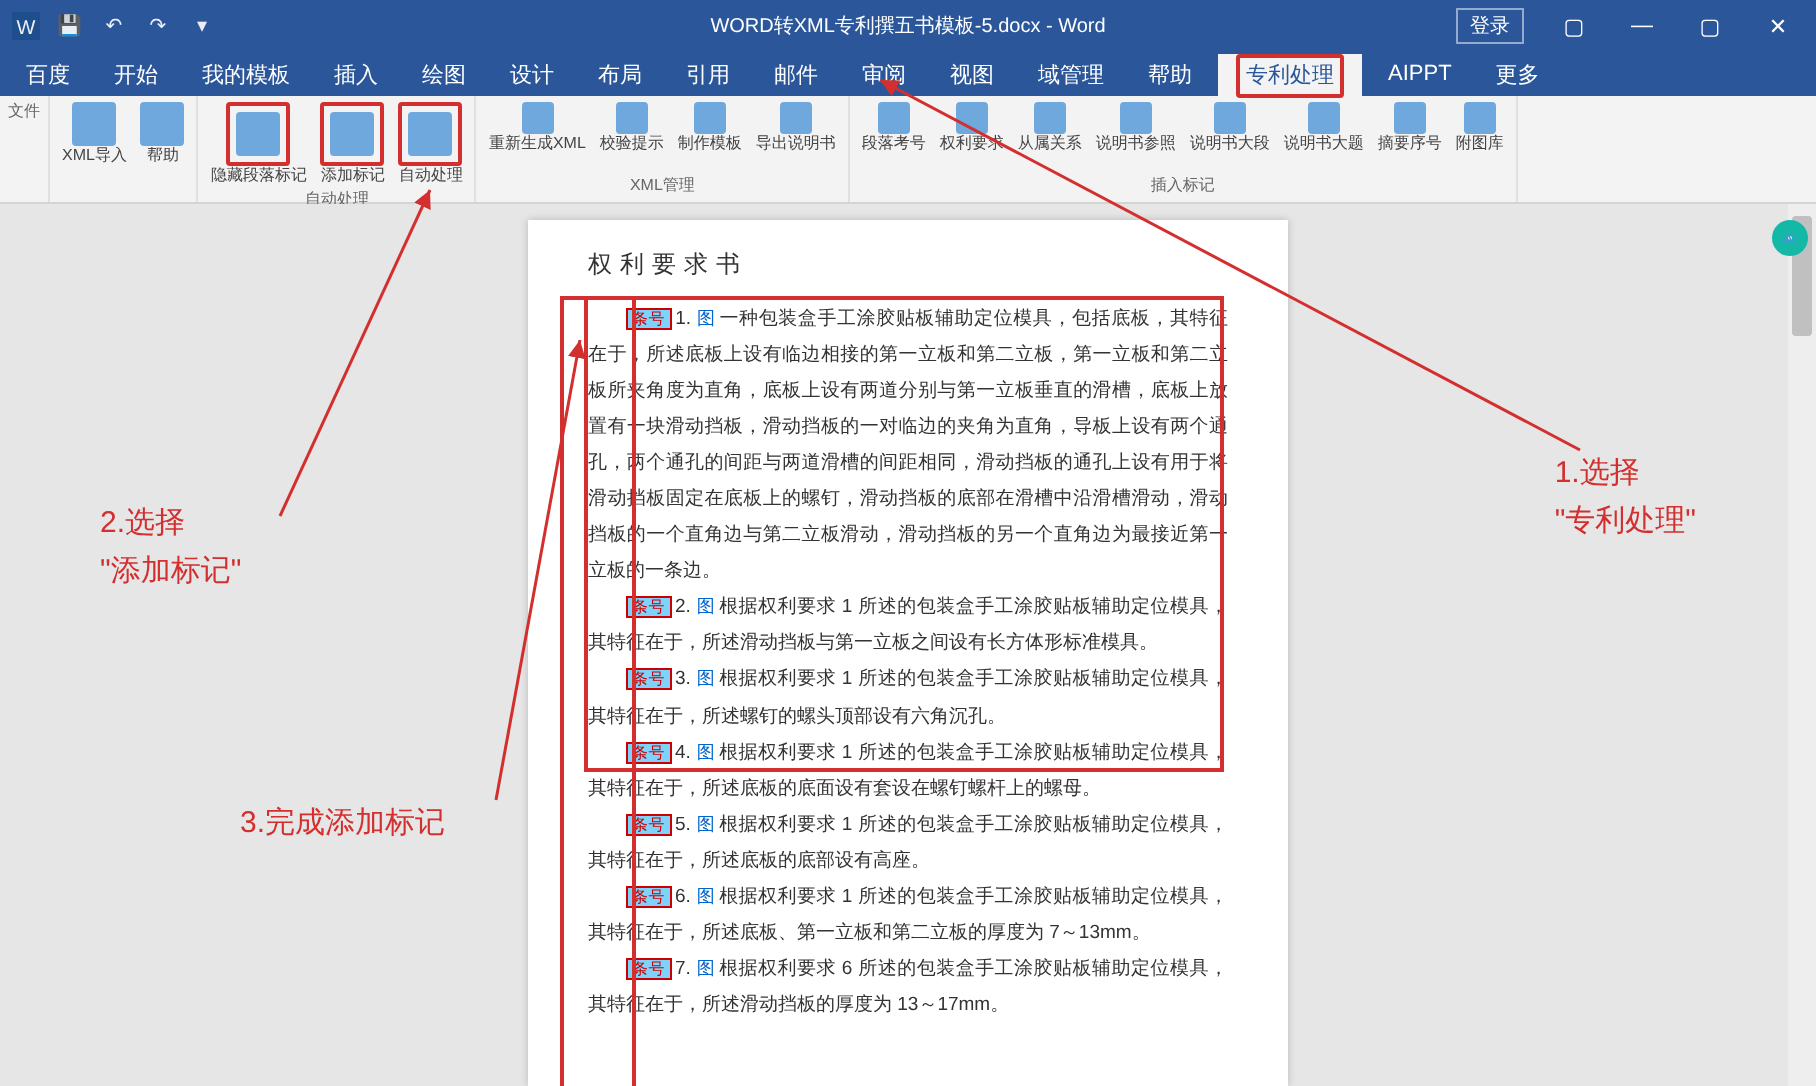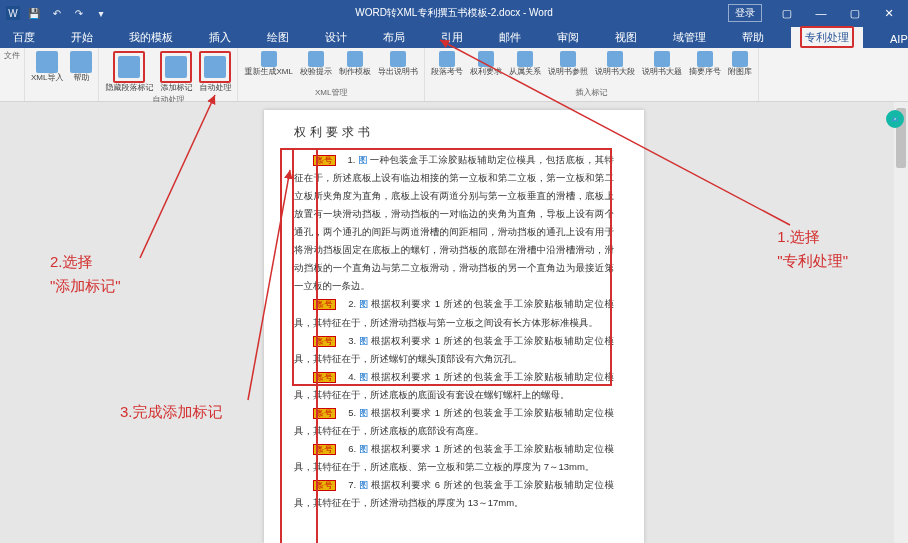--- a/index.html
+++ b/index.html
@@ -4,37 +4,37 @@
 <style>
 *{margin:0;padding:0;box-sizing:border-box;font-family:"Microsoft YaHei",SimSun,sans-serif}
 body{background:#e6e6e6;width:908px;height:543px;overflow:hidden;position:relative}
 .titlebar{background:#2b579a;height:26px;display:flex;align-items:center;color:#fff;font-size:10px;position:relative}
 .tb-left{display:flex;gap:8px;padding-left:6px}
 .tb-icon{width:14px;height:14px;display:flex;align-items:center;justify-content:center;opacity:.9}
 .tb-center{position:absolute;left:50%;transform:translateX(-50%);font-size:10px;white-space:nowrap}
 .tb-right{margin-left:auto;display:flex;gap:4px;padding-right:4px;align-items:center}
 .tb-btn{width:30px;height:20px;display:flex;align-items:center;justify-content:center;font-size:11px}
 .login-pill{border:1px solid rgba(255,255,255,.5);padding:1px 6px;font-size:10px;margin-right:6px}
-.tabbar{background:#2b579a;height:22px;display:flex;align-items:flex-end;color:#fff;font-size:11px;padding:0 4px;gap:18px}
+.tabbar{background:#2b579a;height:22px;display:flex;align-items:center;color:#fff;font-size:11px;padding:0 4px;gap:4px}
 .tab{padding:3px 9px;cursor:pointer;white-space:nowrap}
 .tab.active{background:#f3f3f3;color:#2b579a}
 .ribbon{background:#f3f3f3;height:54px;display:flex;border-bottom:1px solid #d4d4d4;font-size:9px}
 .rgroup{display:flex;flex-direction:column;align-items:center;padding:2px 4px;border-right:1px solid #e0e0e0;justify-content:space-between}
 .rgroup-items{display:flex;gap:3px;align-items:flex-start}
 .ritem{display:flex;flex-direction:column;align-items:center;gap:1px;padding:1px 2px;cursor:pointer}
 .ricon{width:16px;height:16px;background:#6fa8dc;border-radius:2px}
 .ricon.big{width:22px;height:22px}
 .rlabel{font-size:8px;color:#444;white-space:nowrap;line-height:1.1;text-align:center}
 .rgroup-name{font-size:8px;color:#666;padding-bottom:1px}
 .red-hl{border:2px solid #d32f2f;border-radius:2px;padding:3px}
 .canvas{position:absolute;top:102px;left:0;right:0;bottom:0;background:#e6e6e6;display:flex;justify-content:center;overflow:hidden}
 .page{background:#fff;width:380px;margin-top:8px;box-shadow:0 0 4px rgba(0,0,0,.2);padding:14px 30px;position:relative}
 .doc-title{text-align:left;font-size:12px;color:#333;margin-bottom:10px;letter-spacing:4px}
 .para{font-size:9.5px;color:#333;line-height:1.9;text-align:justify;text-indent:2em}
-.tag1{background:#eab308;color:#c00;font-size:8px;padding:0 2px;border:1px solid #c00;margin-right:12px}
+.tag1{background:#7dd3fc;color:#c00;font-size:8px;padding:0 2px;border:1px solid #c00;margin-right:2px}
 .tag2{color:#0066cc;font-size:9px;margin-right:2px}
 .red-box{position:absolute;border:2px solid #d32f2f;pointer-events:none}
 .scroll-v{position:absolute;right:0;top:102px;bottom:0;width:14px;background:#eee}
 .scroll-thumb{position:absolute;left:2px;right:2px;top:6px;height:60px;background:#c0c0c0;border-radius:2px}
 .anno{position:absolute;color:#d32f2f;font-size:15px;pointer-events:none;line-height:1.6}
 svg.overlay{position:absolute;top:0;left:0;pointer-events:none}
 .wm{position:absolute;top:110px;left:50%;transform:translateX(-50%);display:flex;gap:4px;opacity:.18;pointer-events:none}
 .wm span{font-family:KaiTi,serif;font-size:28px;color:#d35400;font-weight:bold}
 .ai-badge{position:absolute;right:4px;top:110px;width:18px;height:18px;border:8px solid #14b8a6;border-radius:50%;font-size:8px;color:#4a90e2;display:flex;align-items:center;justify-content:center}
 </style>
@@ -47,21 +47,21 @@
         <svg width="14" height="14">
           <rect width="14" height="14" fill="#1e4e8c"></rect>
           <text x="7" y="11" font-size="10" fill="#fff" text-anchor="middle">W</text>
         </svg>
       </span>
     <span class="tb-icon">💾</span>
     <span class="tb-icon">↶</span>
     <span class="tb-icon">↷</span>
     <span class="tb-icon">▾</span>
   </div>
-  <div class="tb-center">WORD转XML专利撰五书模板-2.docx - Word</div>
+  <div class="tb-center">WORD转XML专利撰五书模板-5.docx - Word</div>
   <div class="tb-right">
     <span class="login-pill">登录</span>
     <span class="tb-btn">▢</span>
     <span class="tb-btn">—</span>
     <span class="tb-btn">▢</span>
     <span class="tb-btn">✕</span>
   </div>
 </div>
 
 <div class="tabbar" id="tabbar">

